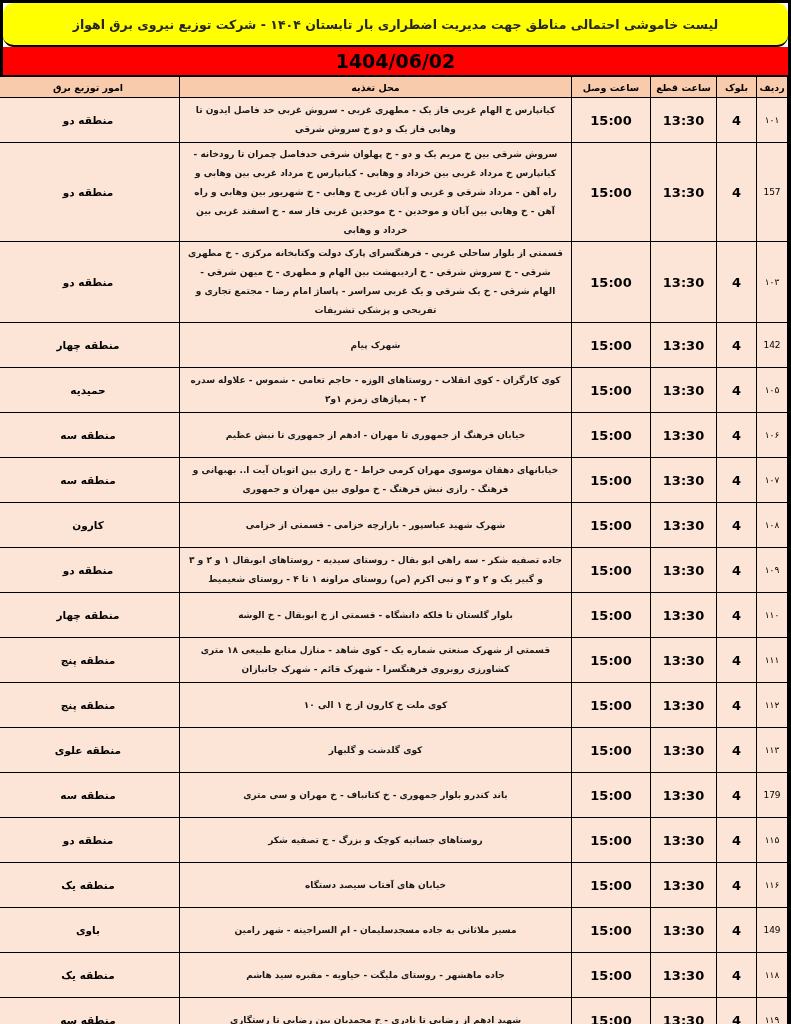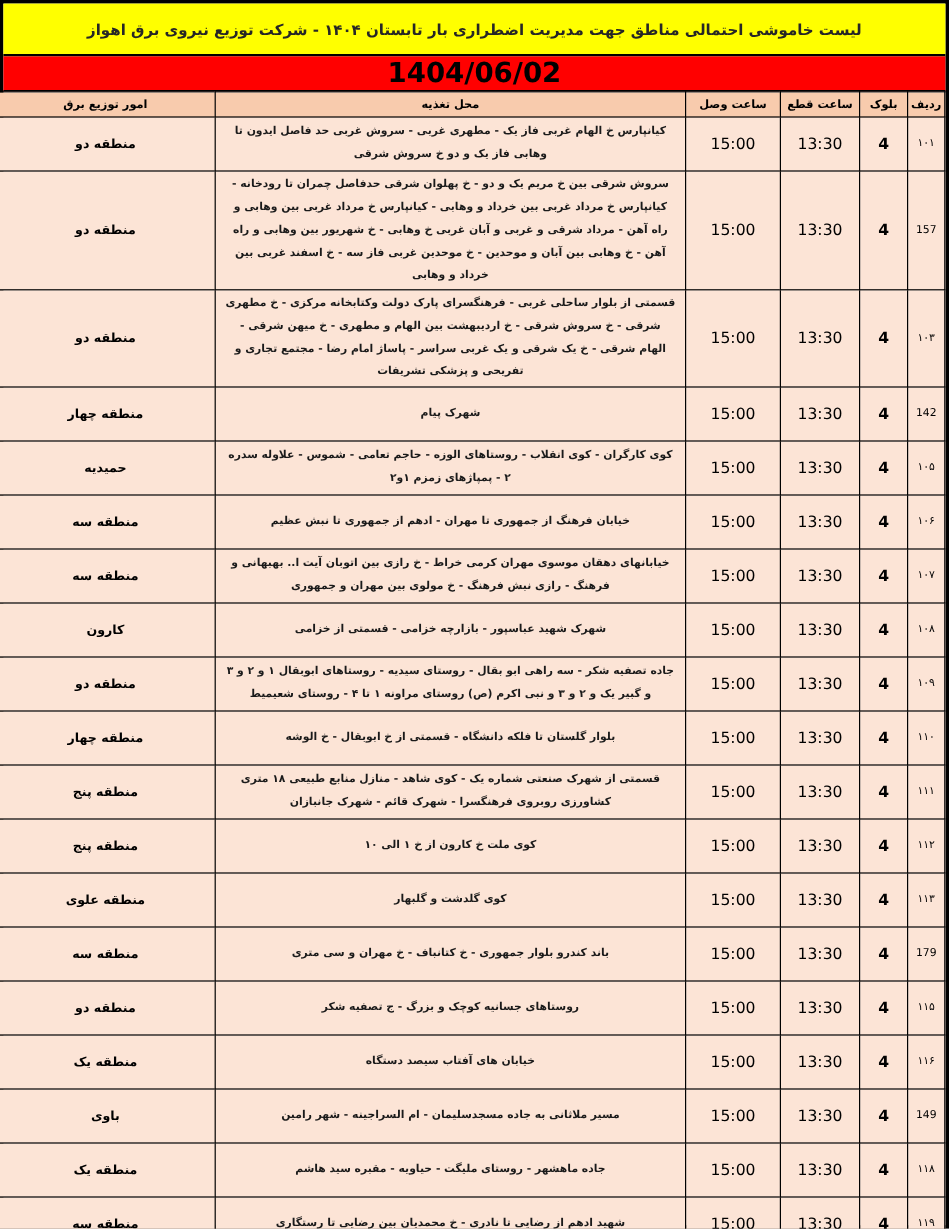--- a/index.html
+++ b/index.html
@@ -14,48 +14,48 @@
     border: 3px solid #000;
     display: flex; flex-direction: column;
     background: #fff;
   }
   .title-band {
     background: #ffff00;
     height: 44px; flex: 0 0 44px;
     border-bottom: 2px solid #000;
     display: flex; align-items: center; justify-content: center;
     font-size: 12.5px; font-weight: bold; color: #262626;
-    text-align: center; padding: 0 20px;
+    text-align: center; padding: 0 20px; border-radius: 11px;
   }
   .date-band {
     background: #ff0000;
     height: 29px; flex: 0 0 29px;
     border-bottom: 1px solid #000;
     display: flex; align-items: center; justify-content: center;
-    font-size: 23px; font-weight: bold; color: #000000;
+    font-size: 19px; font-weight: bold; color: #000000;
     direction: ltr;
   }
   .table-wrap { flex: 1 1 auto; display: flex; }
   table {
     width: 100%; height: 100%;
     border-collapse: collapse; table-layout: fixed;
   }
   th, td { border: 1px solid #000; vertical-align: middle; }
   thead th {
     background: #f8cbad;
     height: 21px;
     font-size: 9.5px; font-weight: bold; color: #000;
     text-align: center;
   }
   tbody tr { height: 45px; }
   tbody td { background: #fce4d6; text-align: center; }
   td.c-rownum   { font-size: 9px; color: #000; direction: rtl; margin-left: 32px; }
   td.c-block    { font-size: 13px; font-weight: bold; direction: ltr; }
   td.c-cut,
-  td.c-recon    { font-size: 13px; font-weight: normal; direction: ltr; }
+  td.c-recon    { font-size: 13px; font-weight: bold; direction: ltr; }
   td.c-loc {
     font-size: 9px; font-weight: bold; color: #1a1a1a;
     line-height: 2.1; padding: 2px 8px; text-align: center;
   }
   td.c-district { font-size: 10.5px; font-weight: bold; color: #000; padding: 0 6px; }
 </style>
 </head>
 <body>
 
 <div class="sheet">

